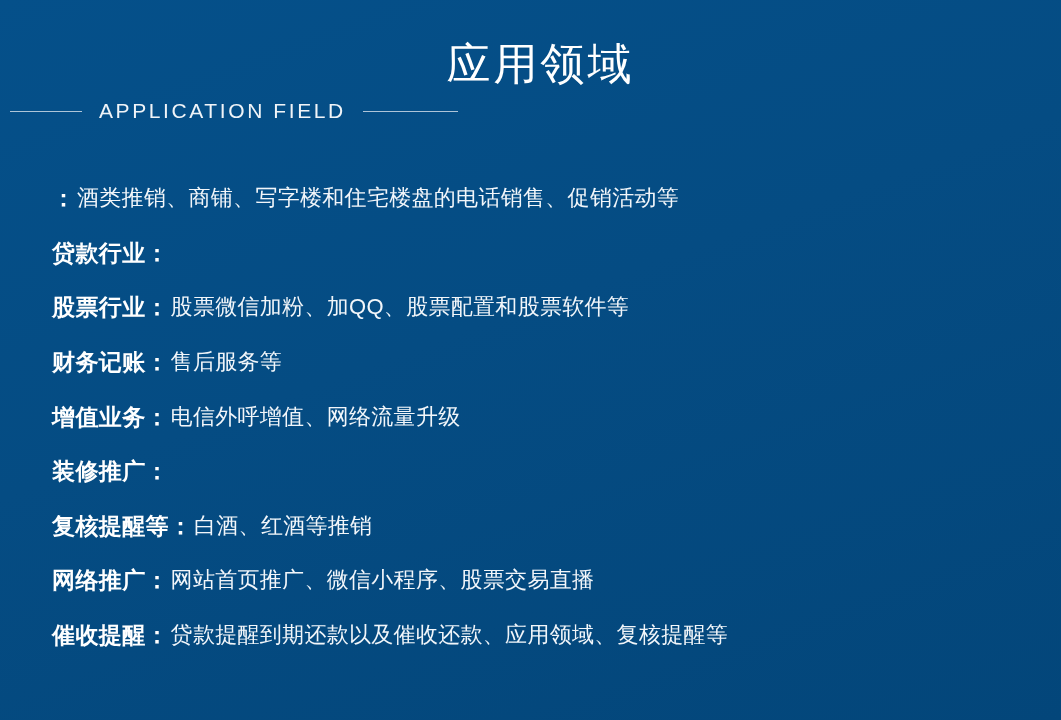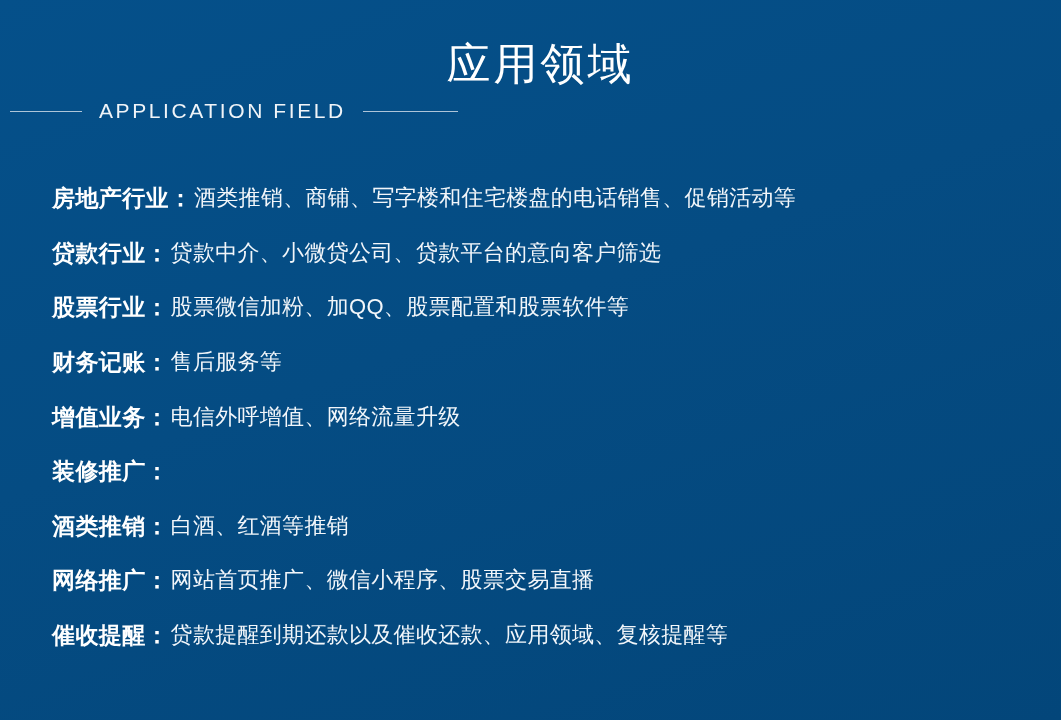--- a/index.html
+++ b/index.html
@@ -123,28 +123,26 @@
 
     <div class="subtitle-row">
       <span class="rule left"></span>
       <span class="subtitle">APPLICATION FIELD</span>
       <span class="rule right"></span>
     </div>
   </div>
 
   <ul class="field-list">
       <li class="field-row">
-        <span class="field-label">房地产行业</span>
         <span class="field-colon">：</span>
         <span class="field-value">酒类推销、商铺、写字楼和住宅楼盘的电话销售、促销活动等</span>
       </li>
       <li class="field-row">
         <span class="field-label">贷款行业</span>
         <span class="field-colon">：</span>
-        <span class="field-value">贷款中介、小微贷公司、贷款平台的意向客户筛选</span>
       </li>
       <li class="field-row">
         <span class="field-label">股票行业</span>
         <span class="field-colon">：</span>
         <span class="field-value">股票微信加粉、加QQ、股票配置和股票软件等</span>
       </li>
       <li class="field-row">
         <span class="field-label">财务记账</span>
         <span class="field-colon">：</span>
         <span class="field-value">售后服务等</span>
@@ -152,21 +150,21 @@
       <li class="field-row">
         <span class="field-label">增值业务</span>
         <span class="field-colon">：</span>
         <span class="field-value">电信外呼增值、网络流量升级</span>
       </li>
       <li class="field-row">
         <span class="field-label">装修推广</span>
         <span class="field-colon">：</span>
       </li>
       <li class="field-row">
-        <span class="field-label">酒类推销</span>
+        <span class="field-label">复核提醒等</span>
         <span class="field-colon">：</span>
         <span class="field-value">白酒、红酒等推销</span>
       </li>
       <li class="field-row">
         <span class="field-label">网络推广</span>
         <span class="field-colon">：</span>
         <span class="field-value">网站首页推广、微信小程序、股票交易直播</span>
       </li>
       <li class="field-row">
         <span class="field-label">催收提醒</span>

